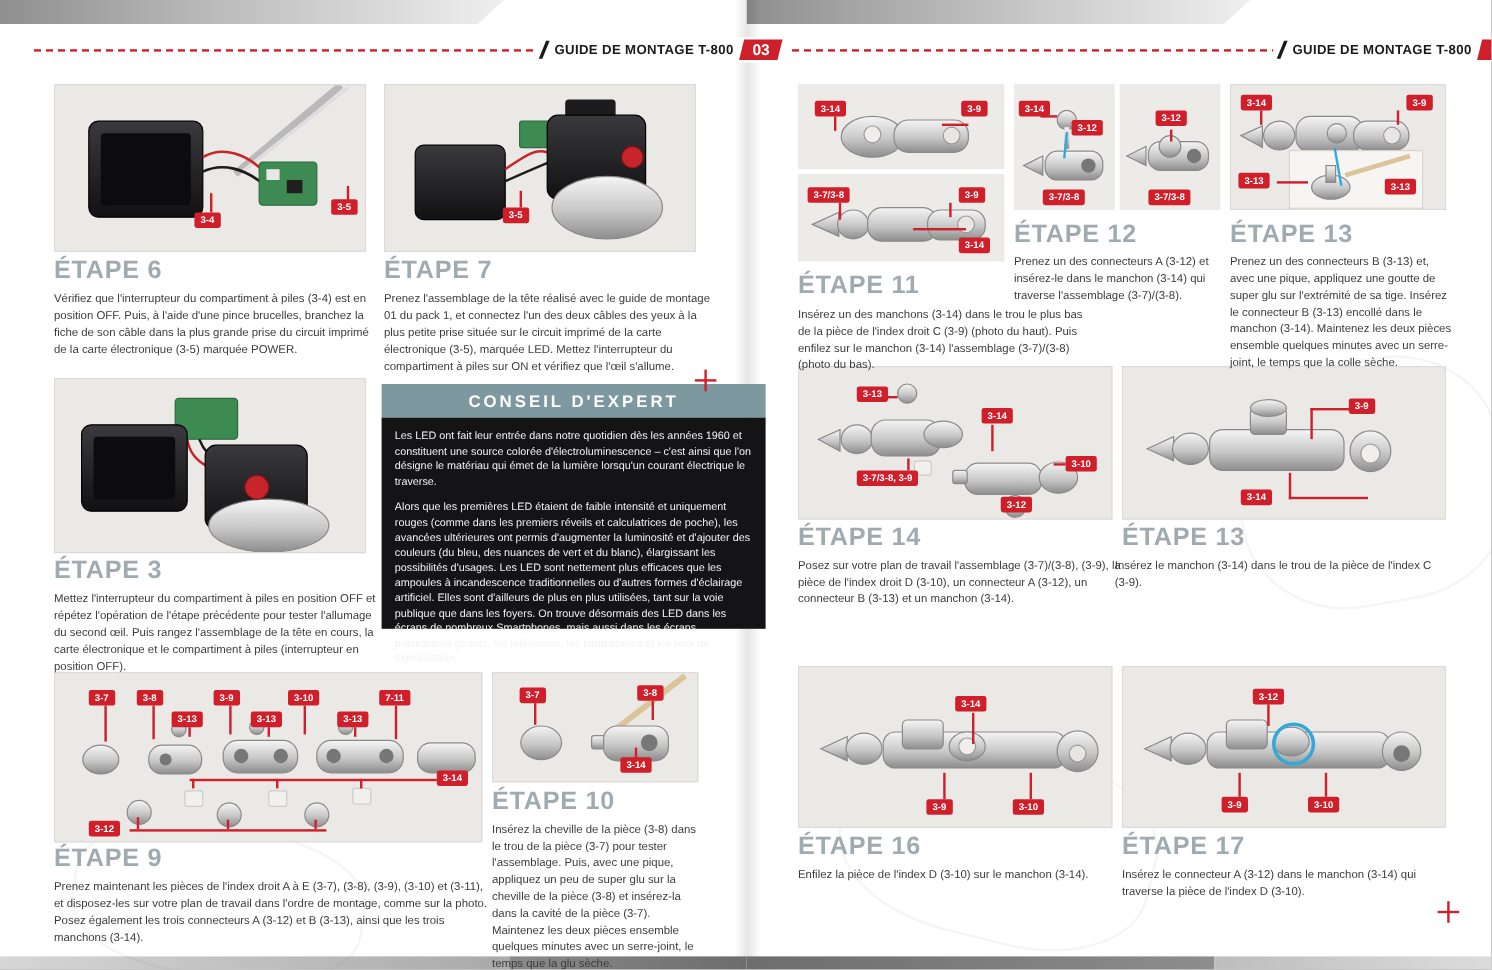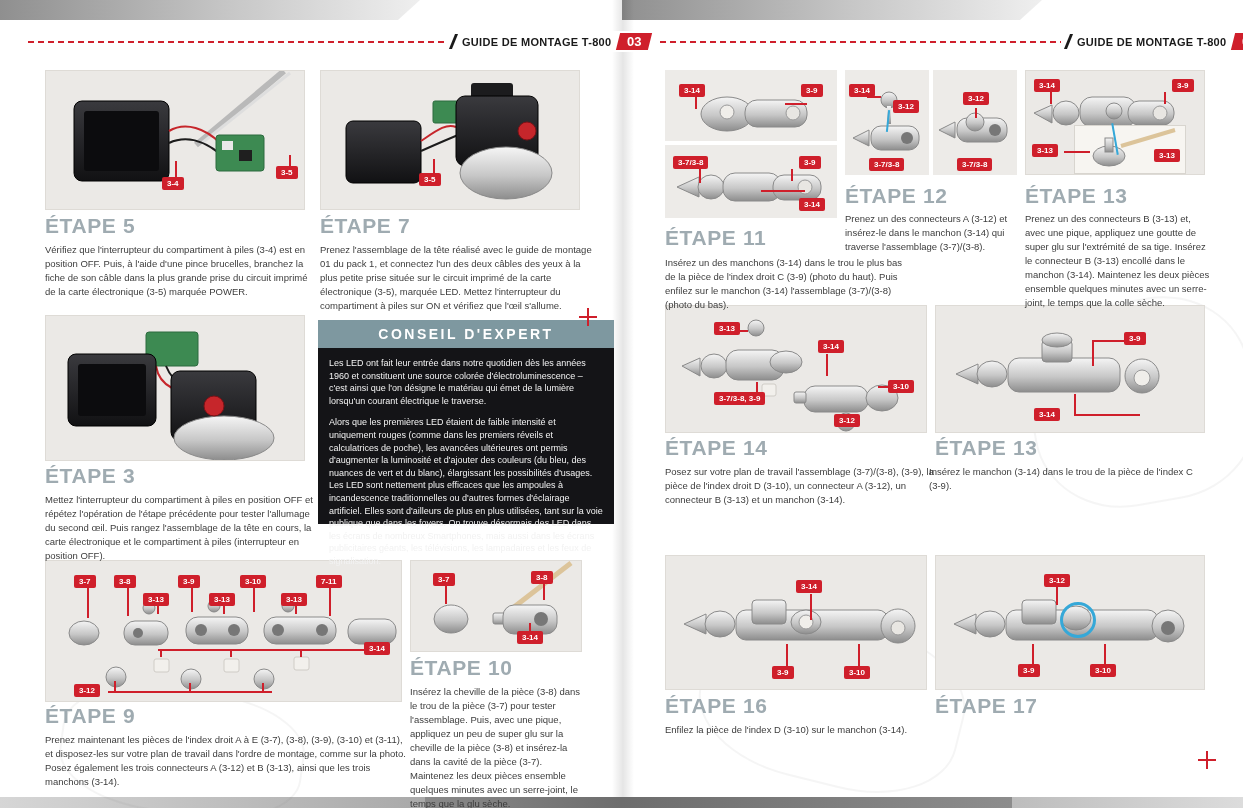--- a/index.html
+++ b/index.html
@@ -26,21 +26,21 @@
   
   .co{position:absolute;background:#cf1f2b;color:#fff;font-weight:bold;font-size:8px;line-height:11px;
       padding:1px 5px;border-radius:2px;z-index:6;white-space:nowrap;}
   .cl{position:absolute;background:#cf1f2b;z-index:5;display:block;}
   .bl{position:absolute;background:#35a8d8;z-index:5;display:block;}
   .ring{position:absolute;border:3px solid #35a8d8;border-radius:50%;z-index:5;}
   
   .stitle{position:absolute;margin:0;color:#9fabb1;font-size:21px;font-weight:bold;letter-spacing:0.6px;z-index:2;}
   .sbody{position:absolute;margin:0;color:#3c3c3c;font-size:9.5px;line-height:1.48;z-index:2;}
   
-  .expert{position:absolute;left:318px;top:320px;width:296px;height:213px;z-index:2;}
+  .expert{position:absolute;left:318px;top:320px;width:320px;height:213px;z-index:2;}
   .expert .ehead{background:#7e98a0;color:#fff;font-weight:bold;font-size:14px;letter-spacing:2.5px;
                  text-align:center;padding:6px 0;}
   .expert .ebody{background:#141417;color:#f2f2f2;font-size:9px;line-height:1.4;padding:9px 11px;height:158px;}
   .expert .ebody p{margin:0 0 9px 0;}
   
   .reg{position:absolute;width:18px;height:18px;z-index:4;}
   .reg:before{content:"";position:absolute;left:8px;top:0;width:2px;height:18px;background:#cf1f2b;}
   .reg:after{content:"";position:absolute;left:0;top:8px;width:18px;height:2px;background:#cf1f2b;}
   .wm{position:absolute;border:2px solid rgba(120,120,120,0.07);border-radius:40%;z-index:0;}
   svg{display:block;}
@@ -101,21 +101,21 @@
       <path d="M123,72 C140,64 158,70 173,82" stroke="#1c1c1c" stroke-width="2.2" fill="none"></path>
       <rect x="170" y="64" width="48" height="36" rx="3" fill="#3d8a52" stroke="#2c6b3e"></rect>
       <rect x="176" y="70" width="11" height="9" fill="#e8e8e8"></rect>
       <rect x="193" y="79" width="13" height="11" fill="#1f1f1f"></rect>
     </svg>
     <i class="cl" style="left:129px;top:90px;width:2px;height:16px"></i>
     <i class="cl" style="left:243px;top:84px;width:2px;height:12px"></i>
     <span class="co" style="left:116px;top:106px">3-4</span>
     <span class="co" style="left:230px;top:95px">3-5</span>
   </div>
-  <h3 class="stitle" style="left:45px;top:214px">ÉTAPE 5</h3>
+  <h3 class="stitle" style="left:45px;top:214px">ÉTAPE 6</h3>
   <p class="sbody" style="left:45px;top:243px;width:272px">Vérifiez que l'interrupteur du compartiment à piles (3-4) est en position OFF. Puis, à l'aide d'une pince brucelles, branchez la fiche de son câble dans la plus grande prise du circuit imprimé de la carte électronique (3-5) marquée POWER.</p>
 
   <div class="photo" style="left:320px;top:70px;width:260px;height:140px">
     <svg width="258" height="138" viewBox="0 0 258 138">
       <rect x="25" y="50" width="75" height="62" rx="7" fill="url(#gd)" stroke="#000"></rect>
       <rect x="112" y="30" width="30" height="22" rx="2" fill="#3d8a52" stroke="#2c6b3e"></rect>
       <path d="M100,70 C115,60 125,52 135,56" stroke="#c6262b" stroke-width="2" fill="none"></path>
       <path d="M100,80 C118,72 132,66 142,62" stroke="#1c1c1c" stroke-width="2" fill="none"></path>
       <rect x="150" y="12" width="42" height="18" rx="3" fill="#1c1c1e"></rect>
       <rect x="135" y="25" width="82" height="70" rx="9" fill="url(#gd)" stroke="#000"></rect>
@@ -393,14 +393,15 @@
     </svg>
     <div class="ring" style="left:124px;top:46px;width:30px;height:30px"></div>
     <i class="cl" style="left:120px;top:31px;width:2px;height:18px"></i>
     <i class="cl" style="left:96px;top:88px;width:2px;height:20px"></i>
     <i class="cl" style="left:168px;top:88px;width:2px;height:20px"></i>
     <span class="co" style="left:108px;top:18px">3-12</span>
     <span class="co" style="left:82px;top:108px">3-9</span>
     <span class="co" style="left:154px;top:108px">3-10</span>
   </div>
   <h3 class="stitle" style="left:935px;top:694px">ÉTAPE 17</h3>
+  <p class="sbody" style="left:935px;top:723px;width:276px">Insérez le connecteur A (3-12) dans le manchon (3-14) qui traverse la pièce de l'index D (3-10).</p>
 
 </div>
 
 </body></html>

